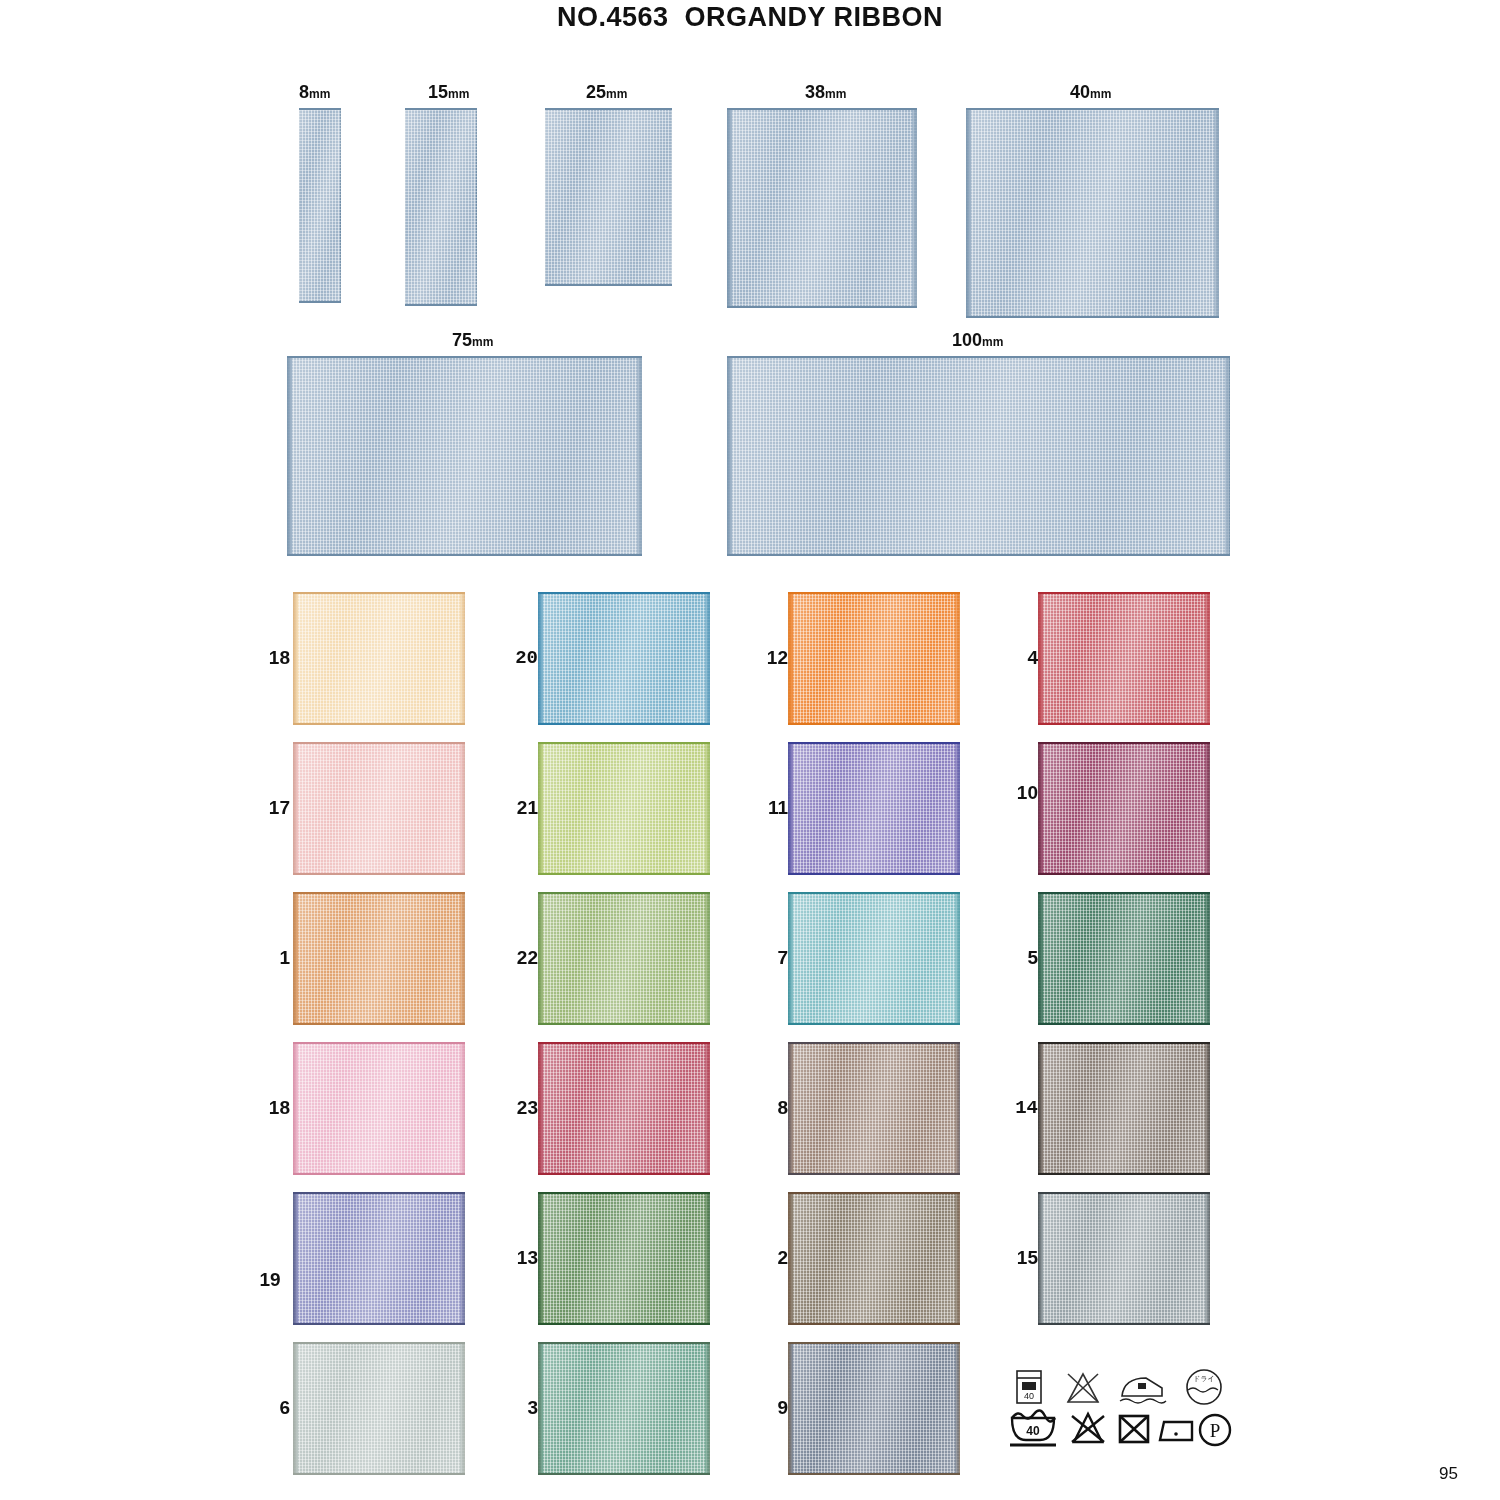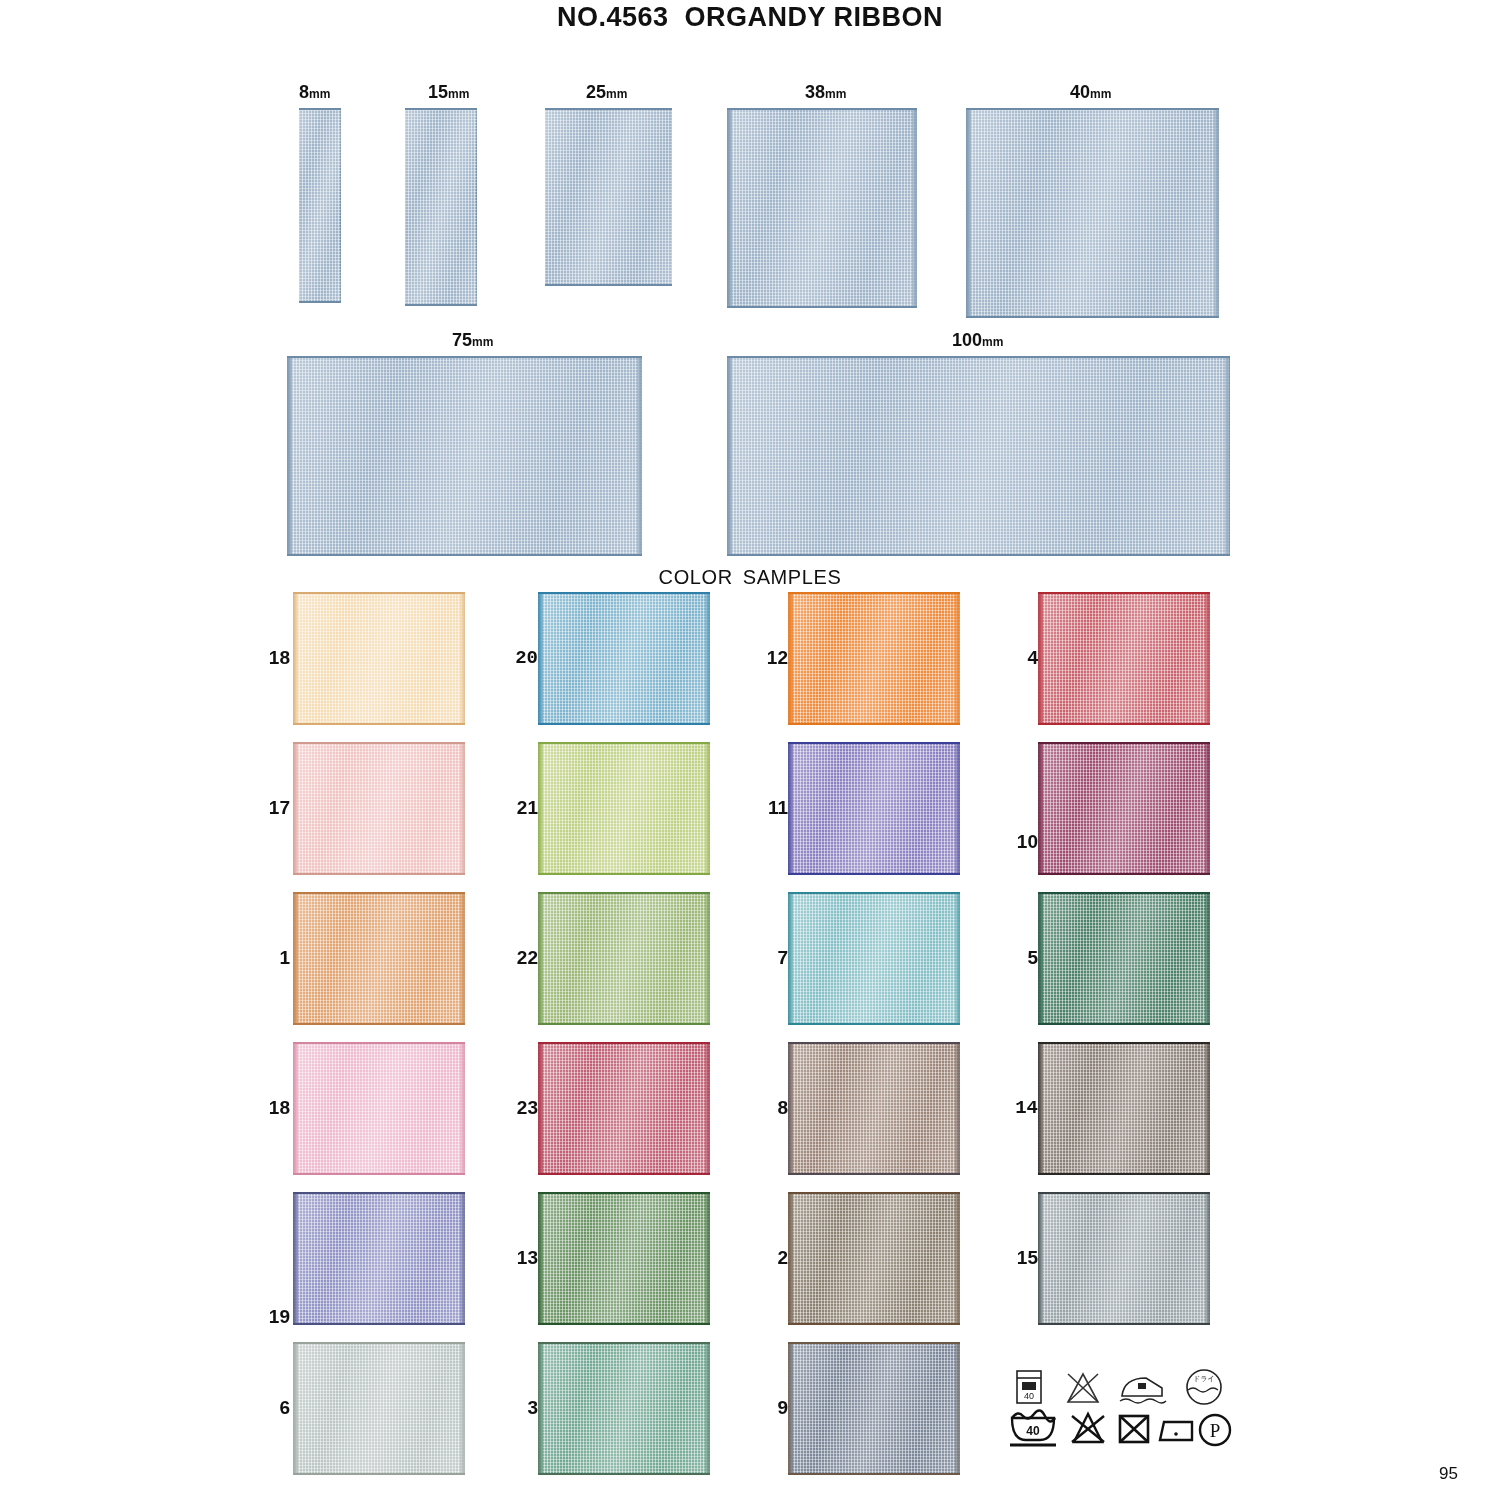--- a/index.html
+++ b/index.html
@@ -171,23 +171,20 @@
       <div class="swatch" style="left: 727px; top: 356px; width: 503px; height: 200px; background: rgb(159, 180, 201); box-shadow: rgb(109, 139, 166) 0px 0px 0px 1px inset;">
         <div class="mesh"></div>
         <div class="sheen"></div>
         <div class="edgeL" style="left: 0px; background: linear-gradient(90deg, rgb(109, 139, 166), rgb(159, 180, 201)); opacity: 0.85;"></div>
         <div class="edgeR" style="right: 0px; background: linear-gradient(270deg, rgb(109, 139, 166), rgb(159, 180, 201)); opacity: 0.6;"></div>
         <div class="edgeT" style="top: 0px; background: rgb(109, 139, 166);"></div>
         <div class="edgeB" style="bottom: 0px; background: rgb(109, 139, 166);"></div>
       </div>
     </div>
 
-  <div class="cs-heading">
-    <span>COLOR</span><span class="gap"></span><span>SAMPLES</span>
-  </div>
 
   <div id="color-swatch-layer">
       <div class="swatch" style="left: 293px; top: 592px; width: 172px; height: 133px; background: rgb(245, 220, 180); box-shadow: rgb(217, 171, 114) 0px 0px 0px 1px inset;">
         <div class="mesh"></div>
         <div class="sheen"></div>
         <div class="edgeL" style="left: 0px; background: linear-gradient(90deg, rgb(217, 171, 114), rgb(245, 220, 180)); opacity: 0.85;"></div>
         <div class="edgeR" style="right: 0px; background: linear-gradient(270deg, rgb(217, 171, 114), rgb(245, 220, 180)); opacity: 0.6;"></div>
         <div class="edgeT" style="top: 0px; background: rgb(217, 171, 114);"></div>
         <div class="edgeB" style="bottom: 0px; background: rgb(217, 171, 114);"></div>
       </div>
@@ -247,21 +244,21 @@
       </div>
       <div class="cnum" style="left: 748px; top: 796.5px;">11</div>
       <div class="swatch" style="left: 1038px; top: 742px; width: 172px; height: 133px; background: rgb(158, 77, 112); box-shadow: rgb(94, 32, 56) 0px 0px 0px 1px inset;">
         <div class="mesh"></div>
         <div class="sheen"></div>
         <div class="edgeL" style="left: 0px; background: linear-gradient(90deg, rgb(94, 32, 56), rgb(158, 77, 112)); opacity: 0.85;"></div>
         <div class="edgeR" style="right: 0px; background: linear-gradient(270deg, rgb(94, 32, 56), rgb(158, 77, 112)); opacity: 0.6;"></div>
         <div class="edgeT" style="top: 0px; background: rgb(94, 32, 56);"></div>
         <div class="edgeB" style="bottom: 0px; background: rgb(94, 32, 56);"></div>
       </div>
-      <div class="cnum" style="left: 998px; top: 831px;">10</div>
+      <div class="cnum" style="left: 998px; top: 782px;">10</div>
       <div class="swatch" style="left: 293px; top: 892px; width: 172px; height: 133px; background: rgb(225, 163, 112); box-shadow: rgb(187, 123, 68) 0px 0px 0px 1px inset;">
         <div class="mesh"></div>
         <div class="sheen"></div>
         <div class="edgeL" style="left: 0px; background: linear-gradient(90deg, rgb(187, 123, 68), rgb(225, 163, 112)); opacity: 0.85;"></div>
         <div class="edgeR" style="right: 0px; background: linear-gradient(270deg, rgb(187, 123, 68), rgb(225, 163, 112)); opacity: 0.6;"></div>
         <div class="edgeT" style="top: 0px; background: rgb(187, 123, 68);"></div>
         <div class="edgeB" style="bottom: 0px; background: rgb(187, 123, 68);"></div>
       </div>
       <div class="cnum" style="left: 250px; top: 946.5px;">1</div>
       <div class="swatch" style="left: 538px; top: 892px; width: 172px; height: 133px; background: rgb(156, 184, 120); box-shadow: rgb(95, 140, 66) 0px 0px 0px 1px inset;">
@@ -328,21 +325,21 @@
       </div>
       <div class="cnum" style="left: 998px; top: 1096.5px; font-family: Liberation Mono, monospace;">14</div>
       <div class="swatch" style="left: 293px; top: 1192px; width: 172px; height: 133px; background: rgb(144, 147, 196); box-shadow: rgb(75, 82, 128) 0px 0px 0px 1px inset;">
         <div class="mesh"></div>
         <div class="sheen"></div>
         <div class="edgeL" style="left: 0px; background: linear-gradient(90deg, rgb(75, 82, 128), rgb(144, 147, 196)); opacity: 0.85;"></div>
         <div class="edgeR" style="right: 0px; background: linear-gradient(270deg, rgb(75, 82, 128), rgb(144, 147, 196)); opacity: 0.6;"></div>
         <div class="edgeT" style="top: 0px; background: rgb(75, 82, 128);"></div>
         <div class="edgeB" style="bottom: 0px; background: rgb(75, 82, 128);"></div>
       </div>
-      <div class="cnum" style="left: 250px; top: 1306px;">19</div>
+      <div class="cnum" style="left: 250px; top: 1269px; text-align: center;">19</div>
       <div class="swatch" style="left: 538px; top: 1192px; width: 172px; height: 133px; background: rgb(108, 148, 101); box-shadow: rgb(39, 86, 46) 0px 0px 0px 1px inset;">
         <div class="mesh"></div>
         <div class="sheen"></div>
         <div class="edgeL" style="left: 0px; background: linear-gradient(90deg, rgb(39, 86, 46), rgb(108, 148, 101)); opacity: 0.85;"></div>
         <div class="edgeR" style="right: 0px; background: linear-gradient(270deg, rgb(39, 86, 46), rgb(108, 148, 101)); opacity: 0.6;"></div>
         <div class="edgeT" style="top: 0px; background: rgb(39, 86, 46);"></div>
         <div class="edgeB" style="bottom: 0px; background: rgb(39, 86, 46);"></div>
       </div>
       <div class="cnum" style="left: 498px; top: 1246.5px;">13</div>
       <div class="swatch" style="left: 788px; top: 1192px; width: 172px; height: 133px; background: rgb(139, 128, 112); box-shadow: rgb(106, 79, 56) 0px 0px 0px 1px inset;">

